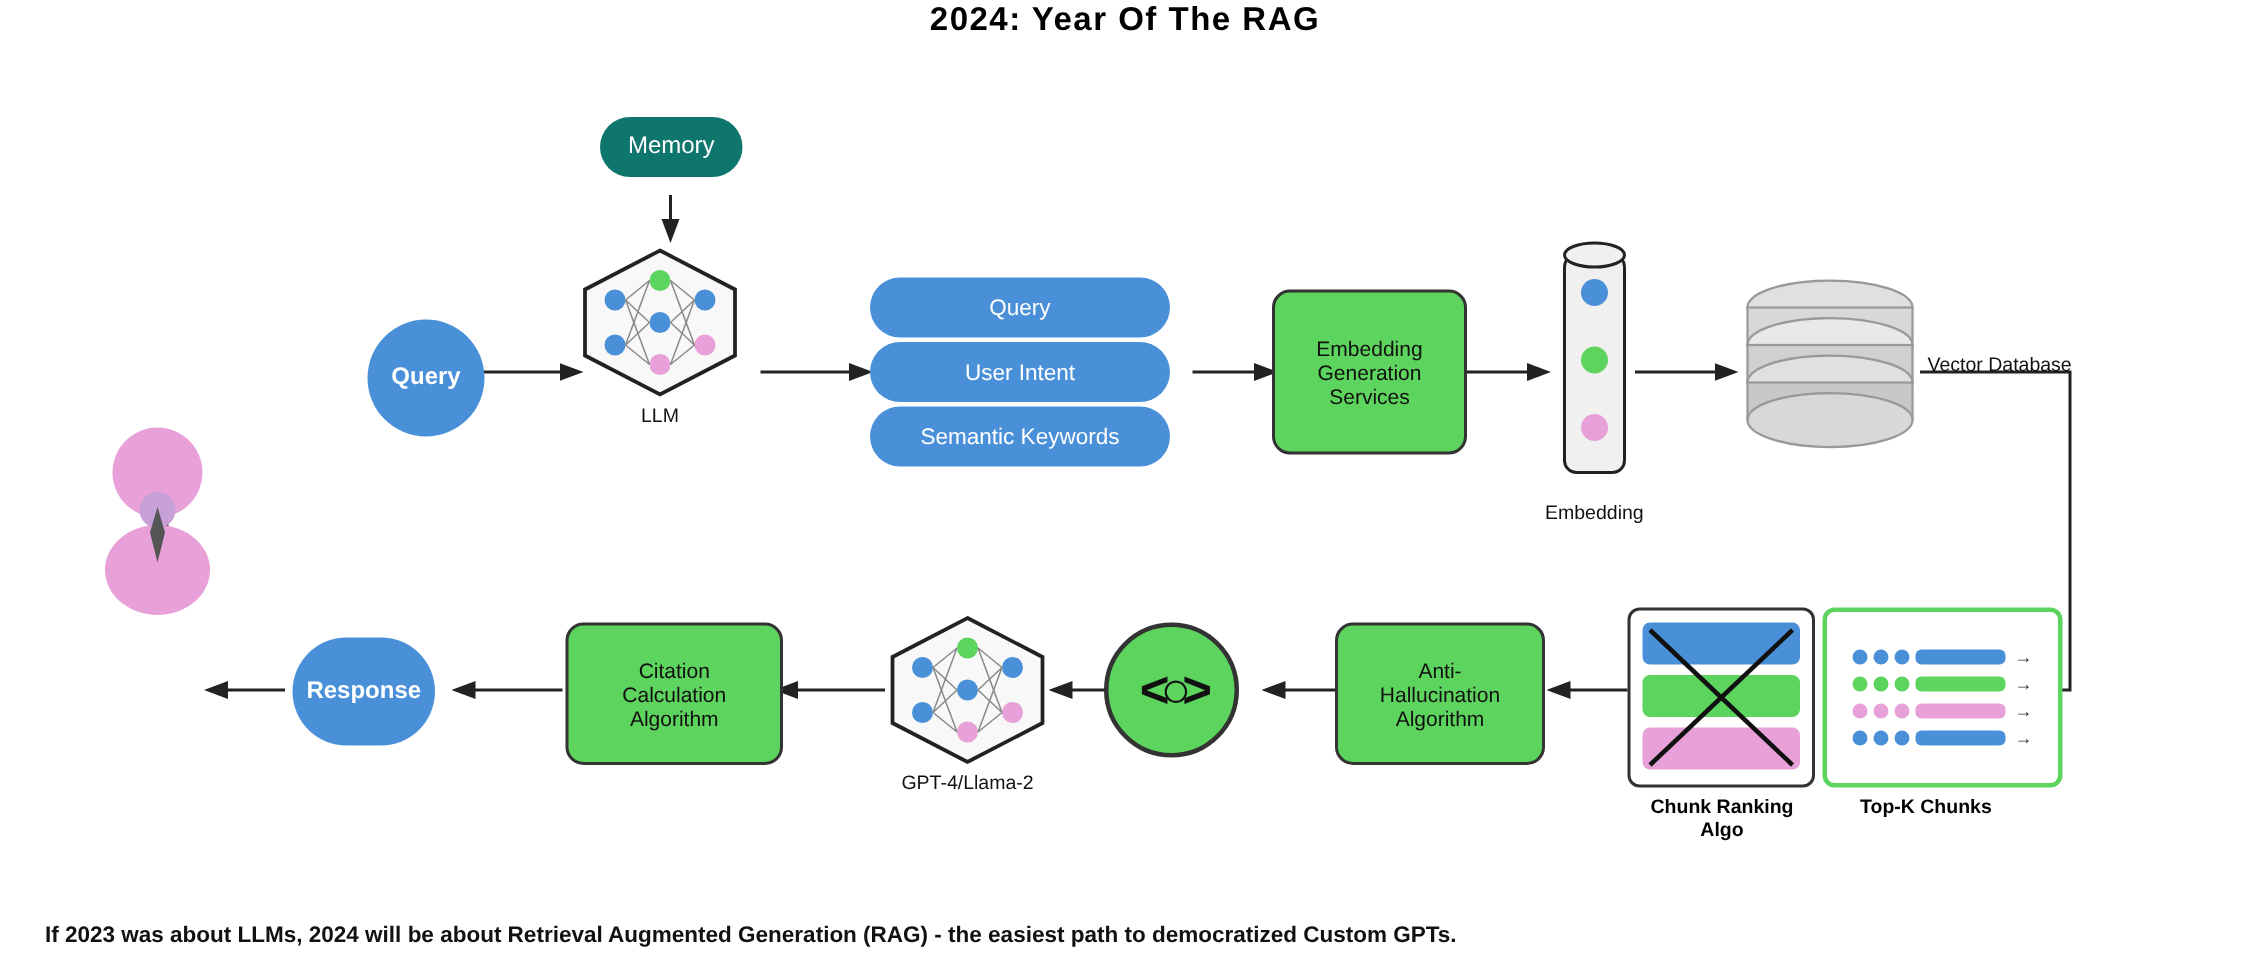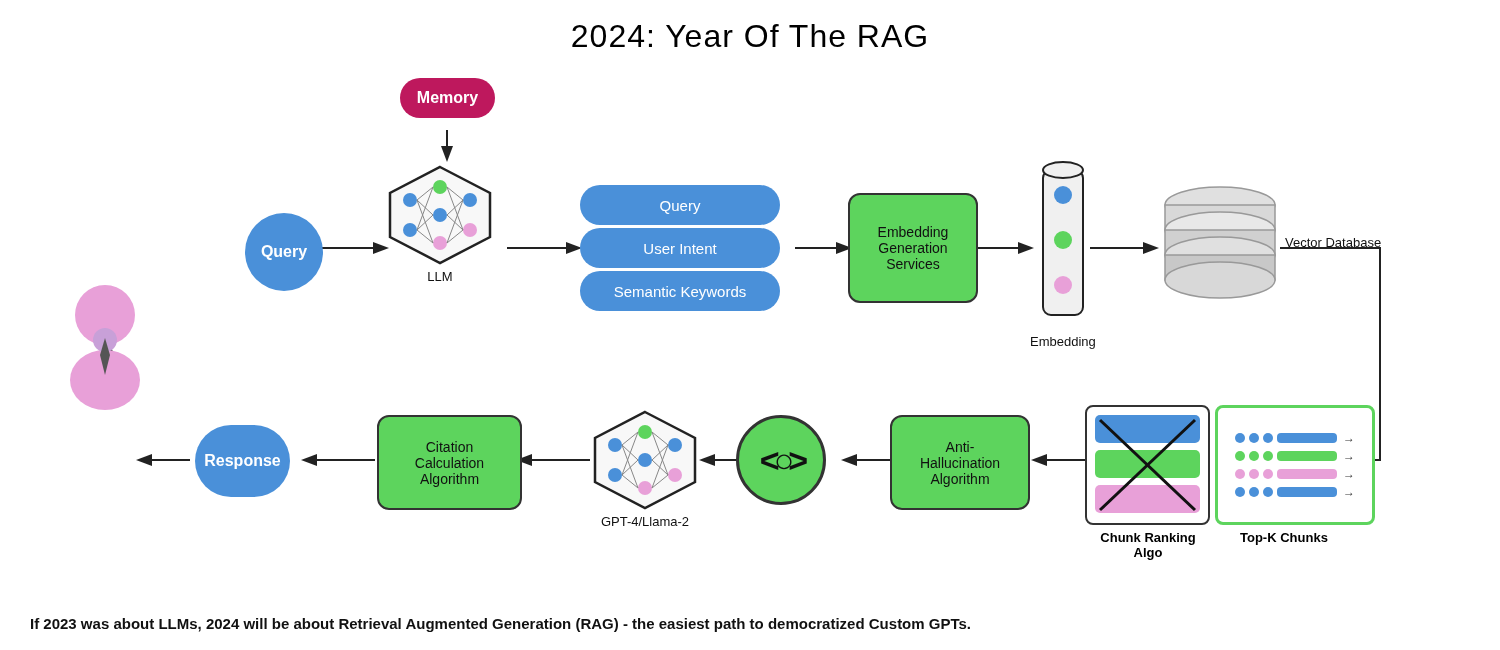--- a/index.html
+++ b/index.html
@@ -11,23 +11,22 @@
       overflow: hidden;
       position: relative;
     }
     .diagram-container {
       width: 1500px;
       height: 650px;
       position: relative;
     }
     .title {
       text-align: center;
-      font-size: 32px;
-      font-weight: normal;
-      padding-top: 18px;
+      font-size: 22px;
+      font-weight: bold;
       letter-spacing: 1px;
     }
 
     
     .arrows-svg {
       position: absolute;
       top: 0; left: 0;
       width: 1500px;
       height: 650px;
       pointer-events: none;
@@ -65,25 +64,25 @@
     .blue-pill {
       background: #4a90d9;
       border-radius: 20px;
       color: #fff;
       font-size: 15px;
       font-weight: normal;
     }
 
     
     .memory-pill {
-      background: #be185d;
+      background: #0f766e;
       border-radius: 20px;
       color: #fff;
       font-size: 17px;
-      font-weight: bold;
+      font-weight: normal;
     }
 
     
     .hex-container {
       position: absolute;
       display: flex;
       flex-direction: column;
       align-items: center;
     }
     .hex {

